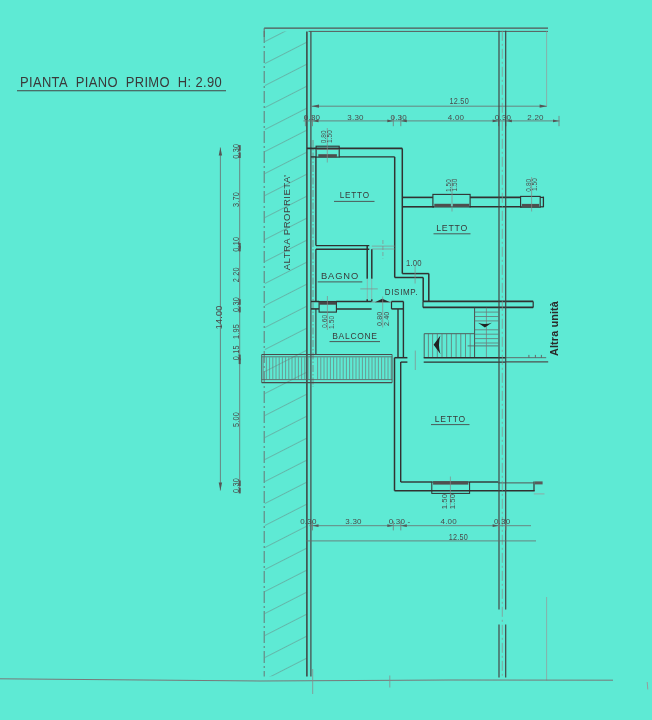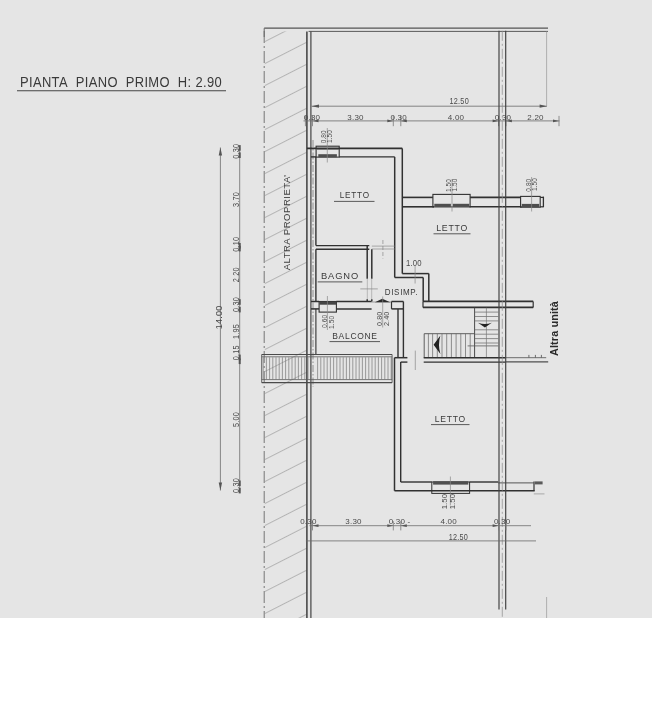--- a/index.html
+++ b/index.html
@@ -1,16 +1,16 @@
 <!DOCTYPE html>
 <html><head>
 <meta charset="utf-8">
 <style>
   html,body{margin:0;padding:0;background:#ffffff;}
-  #page{width:652px;height:618px;position:relative;background:#e5e5e5;overflow:hidden;}
+  #page{width:652px;height:720px;position:relative;background:#5eead4;overflow:hidden;}
   svg{position:absolute;top:0;left:0;filter:blur(0.33px);}
   text{font-family:"Liberation Sans", sans-serif;}
 </style>
 </head>
 <body>
 
 <div id="page">
 <svg width="652" height="720" viewBox="0 0 652 720">
 <defs>
 <pattern id="hatch" width="10" height="19.6" patternUnits="userSpaceOnUse" patternTransform="rotate(-27)">

